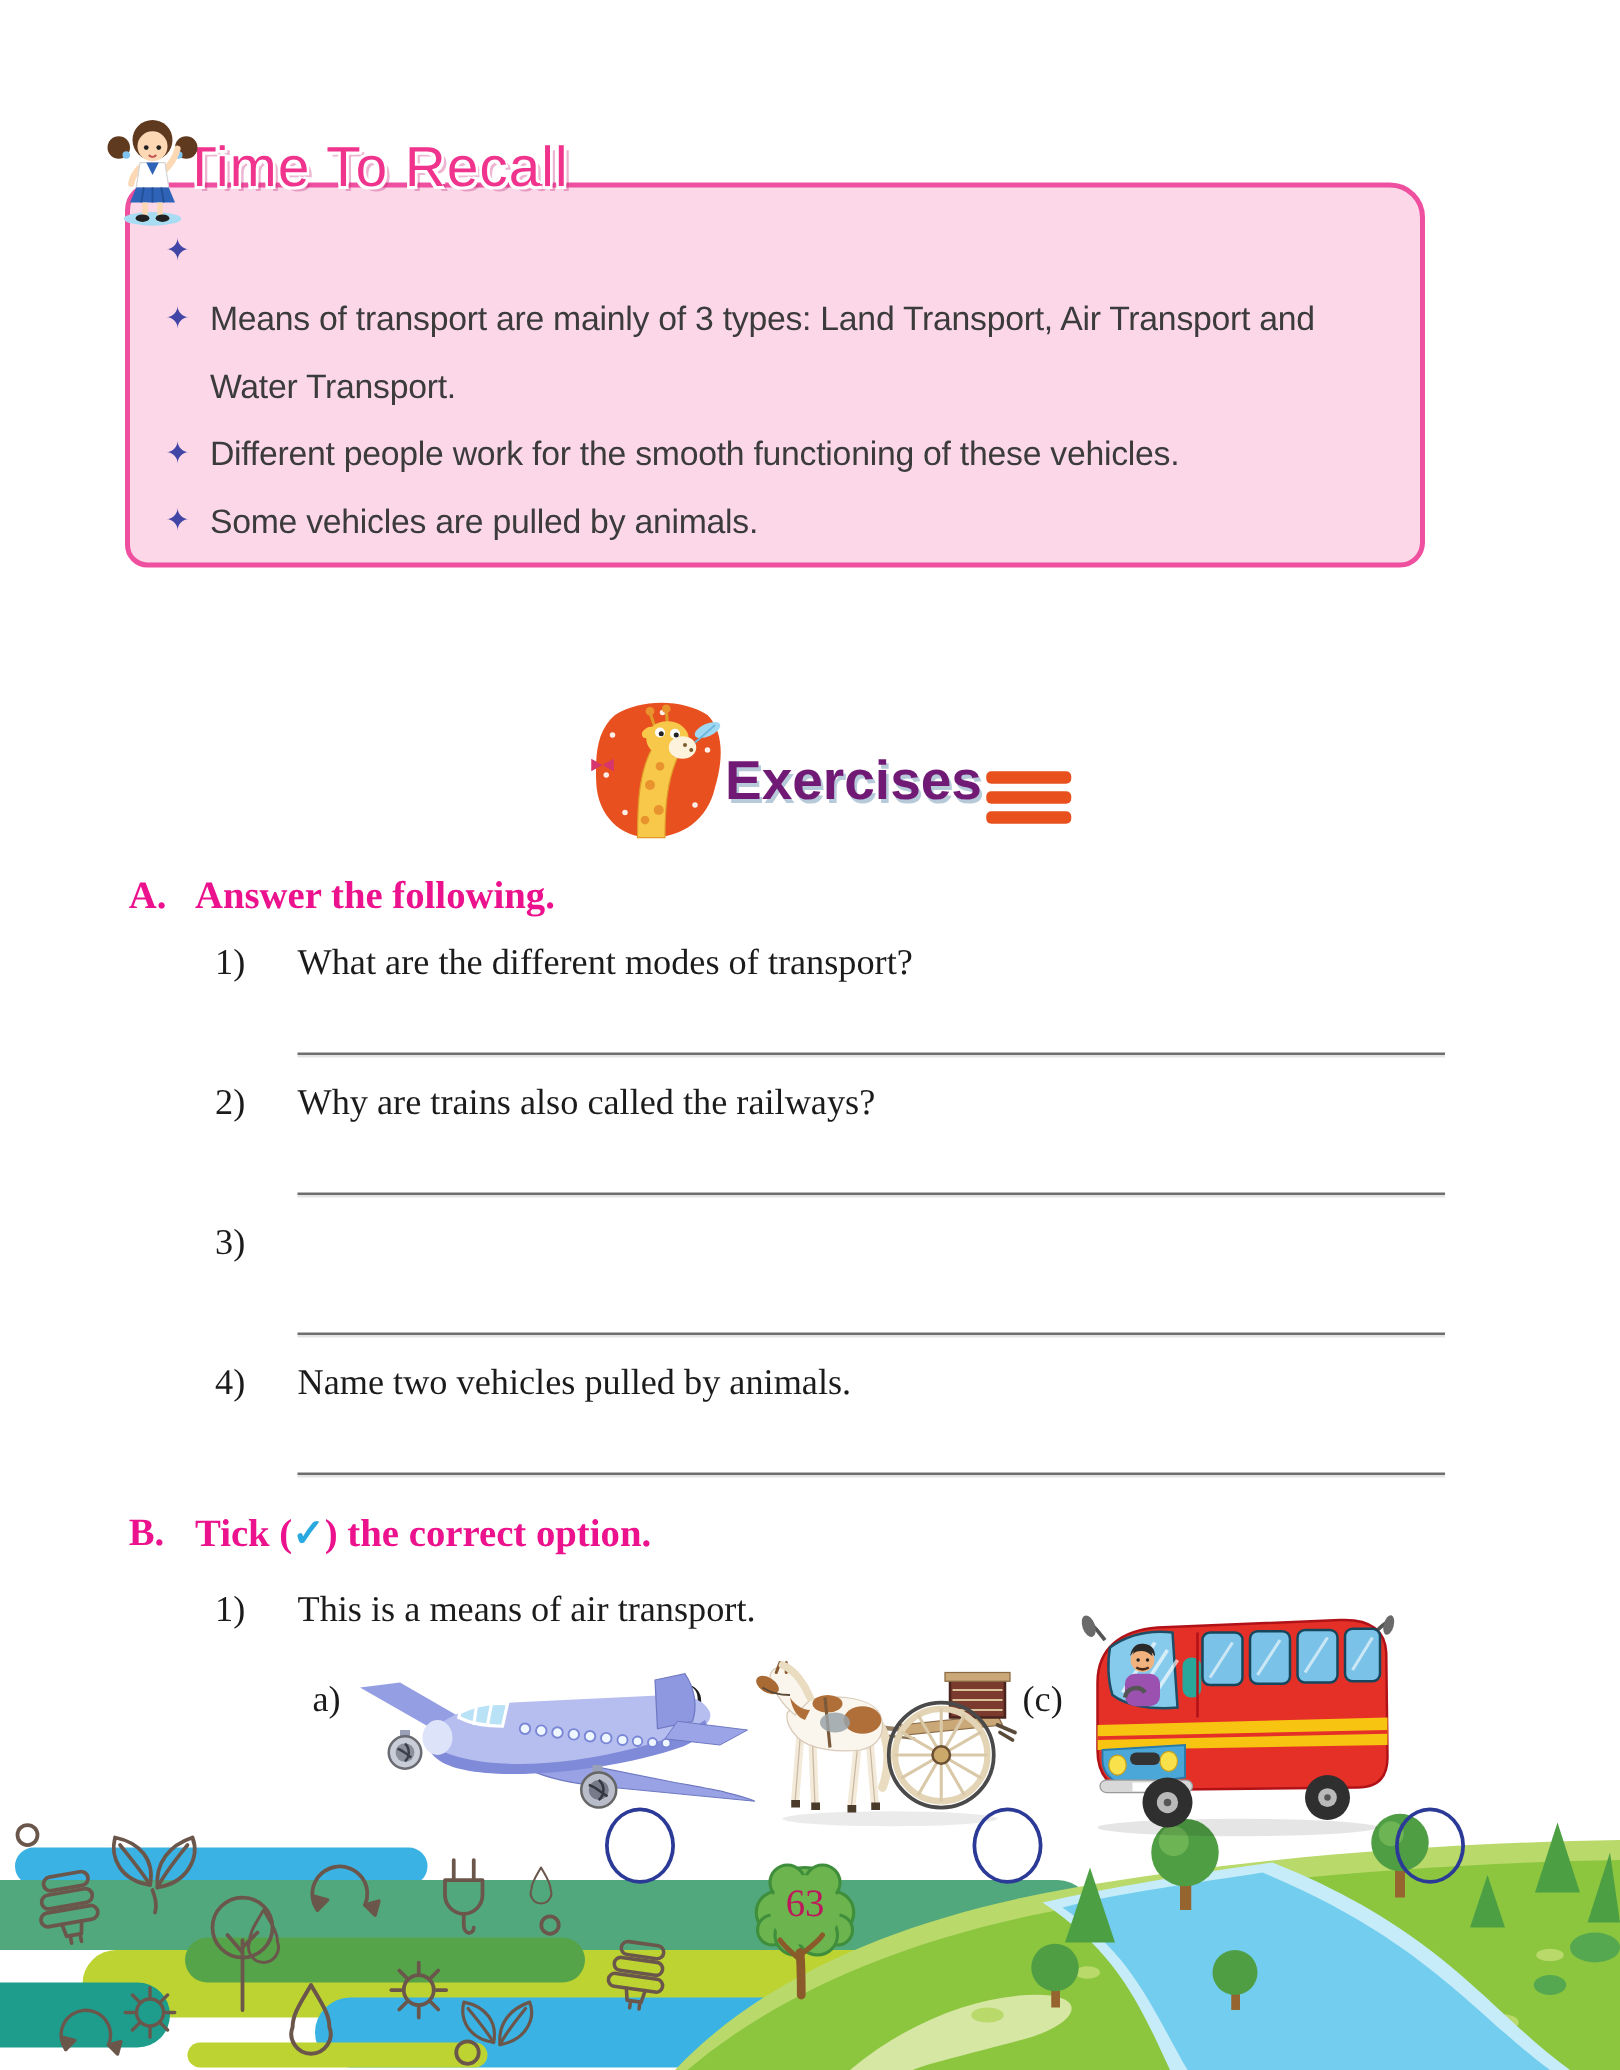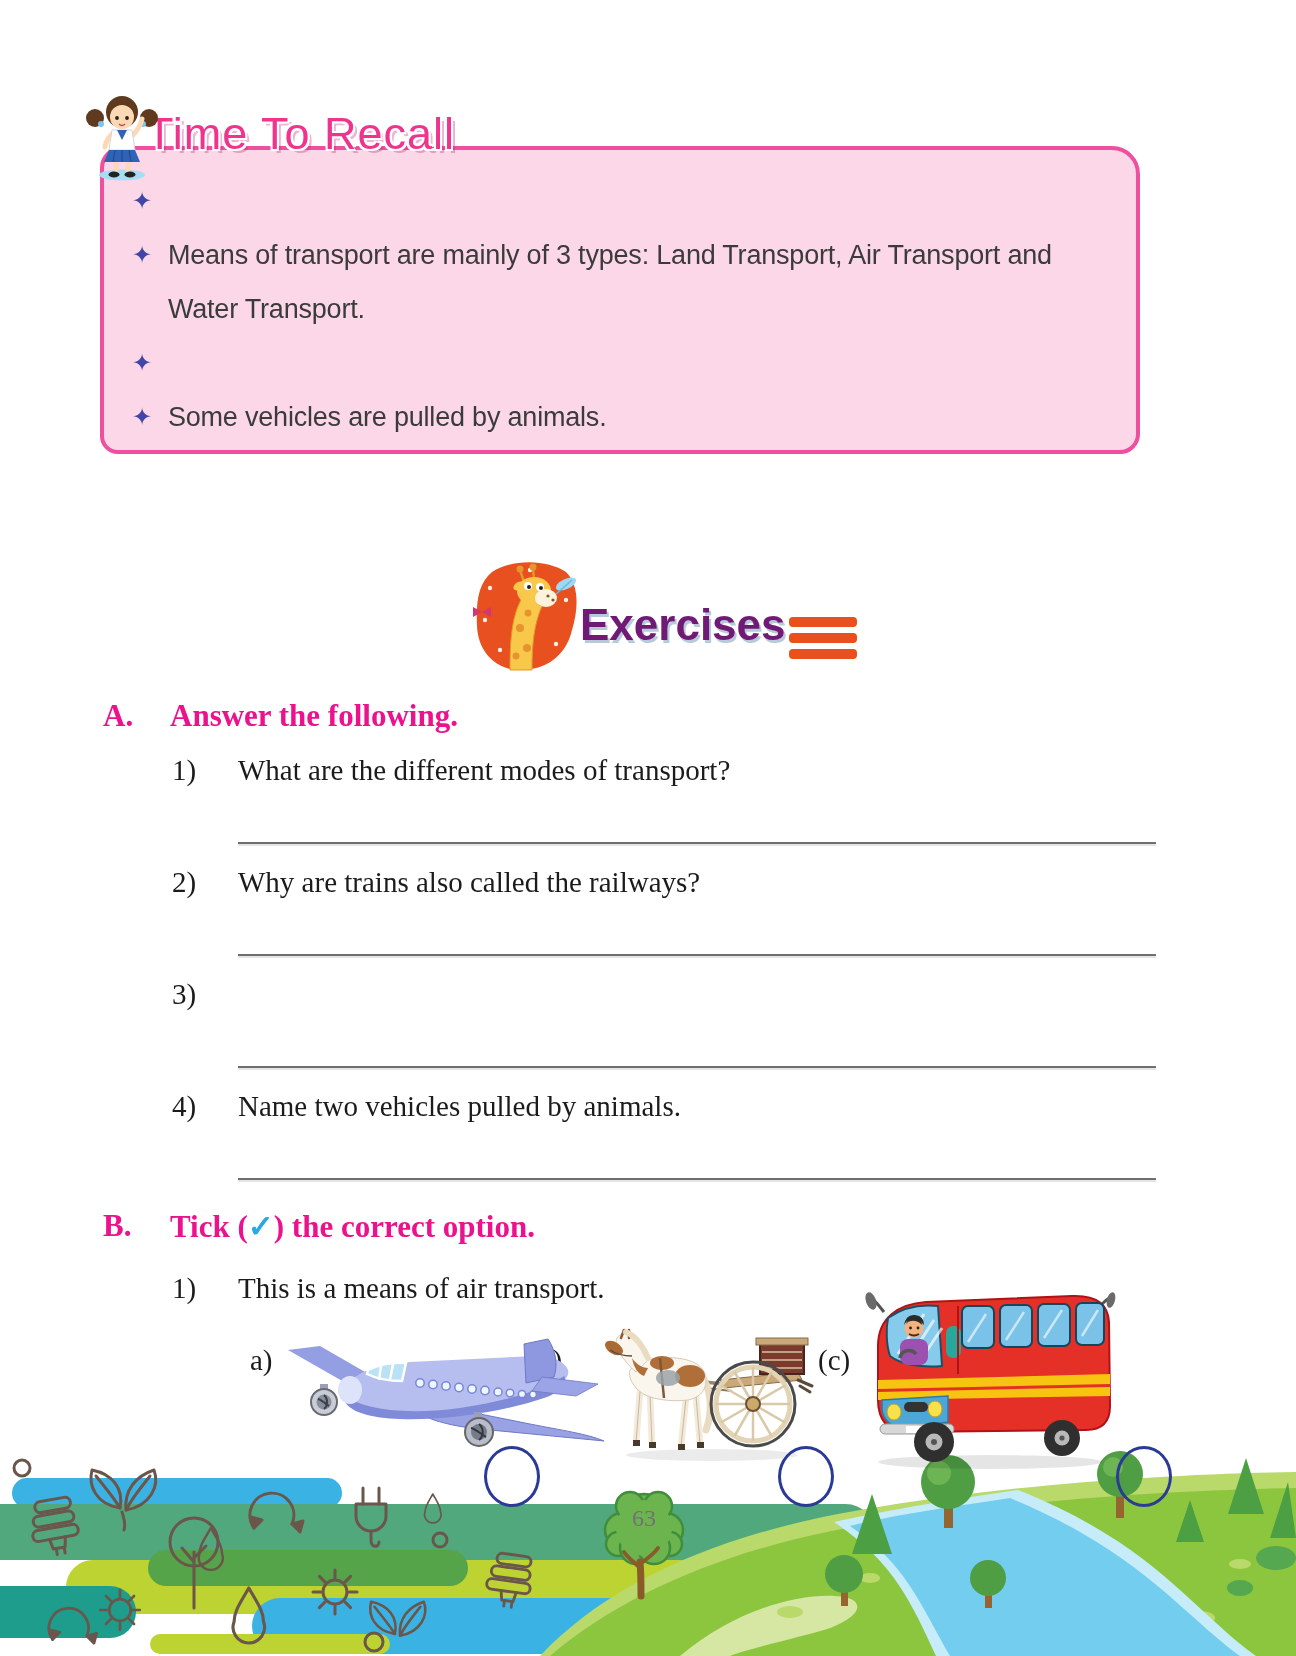--- a/index.html
+++ b/index.html
@@ -22,56 +22,57 @@
   .ex-giraffe{position:absolute;left:470px;top:558px;z-index:2;}
   .ex-title{position:absolute;left:580px;top:600px;font-weight:bold;font-size:44px;color:#701a75;
       letter-spacing:0;text-shadow:2px 3px 0 rgba(13,79,134,.30);z-index:2;}
   .ex-stripes{position:absolute;left:789px;top:617px;z-index:1;}
   .ex-stripes i{display:block;width:68px;height:10px;background:#e8511d;border-radius:4px;margin-bottom:6px;}
 
   
   .sec-label,.sec-title{position:absolute;font-family:"Liberation Serif",serif;font-weight:bold;
       font-size:31px;color:#ec118d;}
   .sec-label{left:103px;}
-  .sec-title{left:170px;}
+  .sec-title{left:156px;}
   .tick-blue{color:#2aa9e0;}
   .q-num,.q-text,.opt-label{position:absolute;font-family:"Liberation Serif",serif;font-size:29px;color:#1b1b1b;}
   .q-num{left:172px;}
   .q-text{left:238px;}
   .answer-line{position:absolute;left:238px;width:918px;height:0;border-bottom:2px solid #6e6e6e;
       box-shadow:0 2px 0 rgba(110,110,110,.18);}
 
   
   .tick-circle{position:absolute;width:50px;height:55px;border:3px solid #2b3a96;border-radius:50%;
       background:transparent;z-index:6;}
 
   
   .bar{position:absolute;z-index:1;}
   .eco-icons{position:absolute;left:0;top:1452px;z-index:2;}
   .landscape{position:absolute;left:540px;top:1442px;z-index:3;}
   .tree63{position:absolute;left:596px;top:1486px;z-index:4;}
   .page-num{position:absolute;left:596px;top:1505px;width:96px;text-align:center;z-index:5;
-      font-family:"Liberation Serif",serif;font-size:24px;color:#737373;}
+      font-family:"Liberation Serif",serif;font-size:31px;color:#be185d;}
 </style>
 </head>
 <body>
 
 <div class="page">
 
   <div class="recall-box">
     <ul class="recall-points">
       <li>
           <span class="star">✦</span>
         </li>
       <li>
           <span class="star">✦</span>
           <span>Means of transport are mainly of 3 types: Land Transport, Air Transport and Water Transport.</span>
         </li>
       <li>
           <span class="star">✦</span>
+          <span>Different people work for the smooth functioning of these vehicles.</span>
         </li>
       <li>
           <span class="star">✦</span>
           <span>Some vehicles are pulled by animals.</span>
         </li>
     </ul>
   </div>
   <div class="recall-title">Time To Recall</div>
 
   <svg class="recall-girl" width="76" height="94" viewBox="0 0 76 94">

